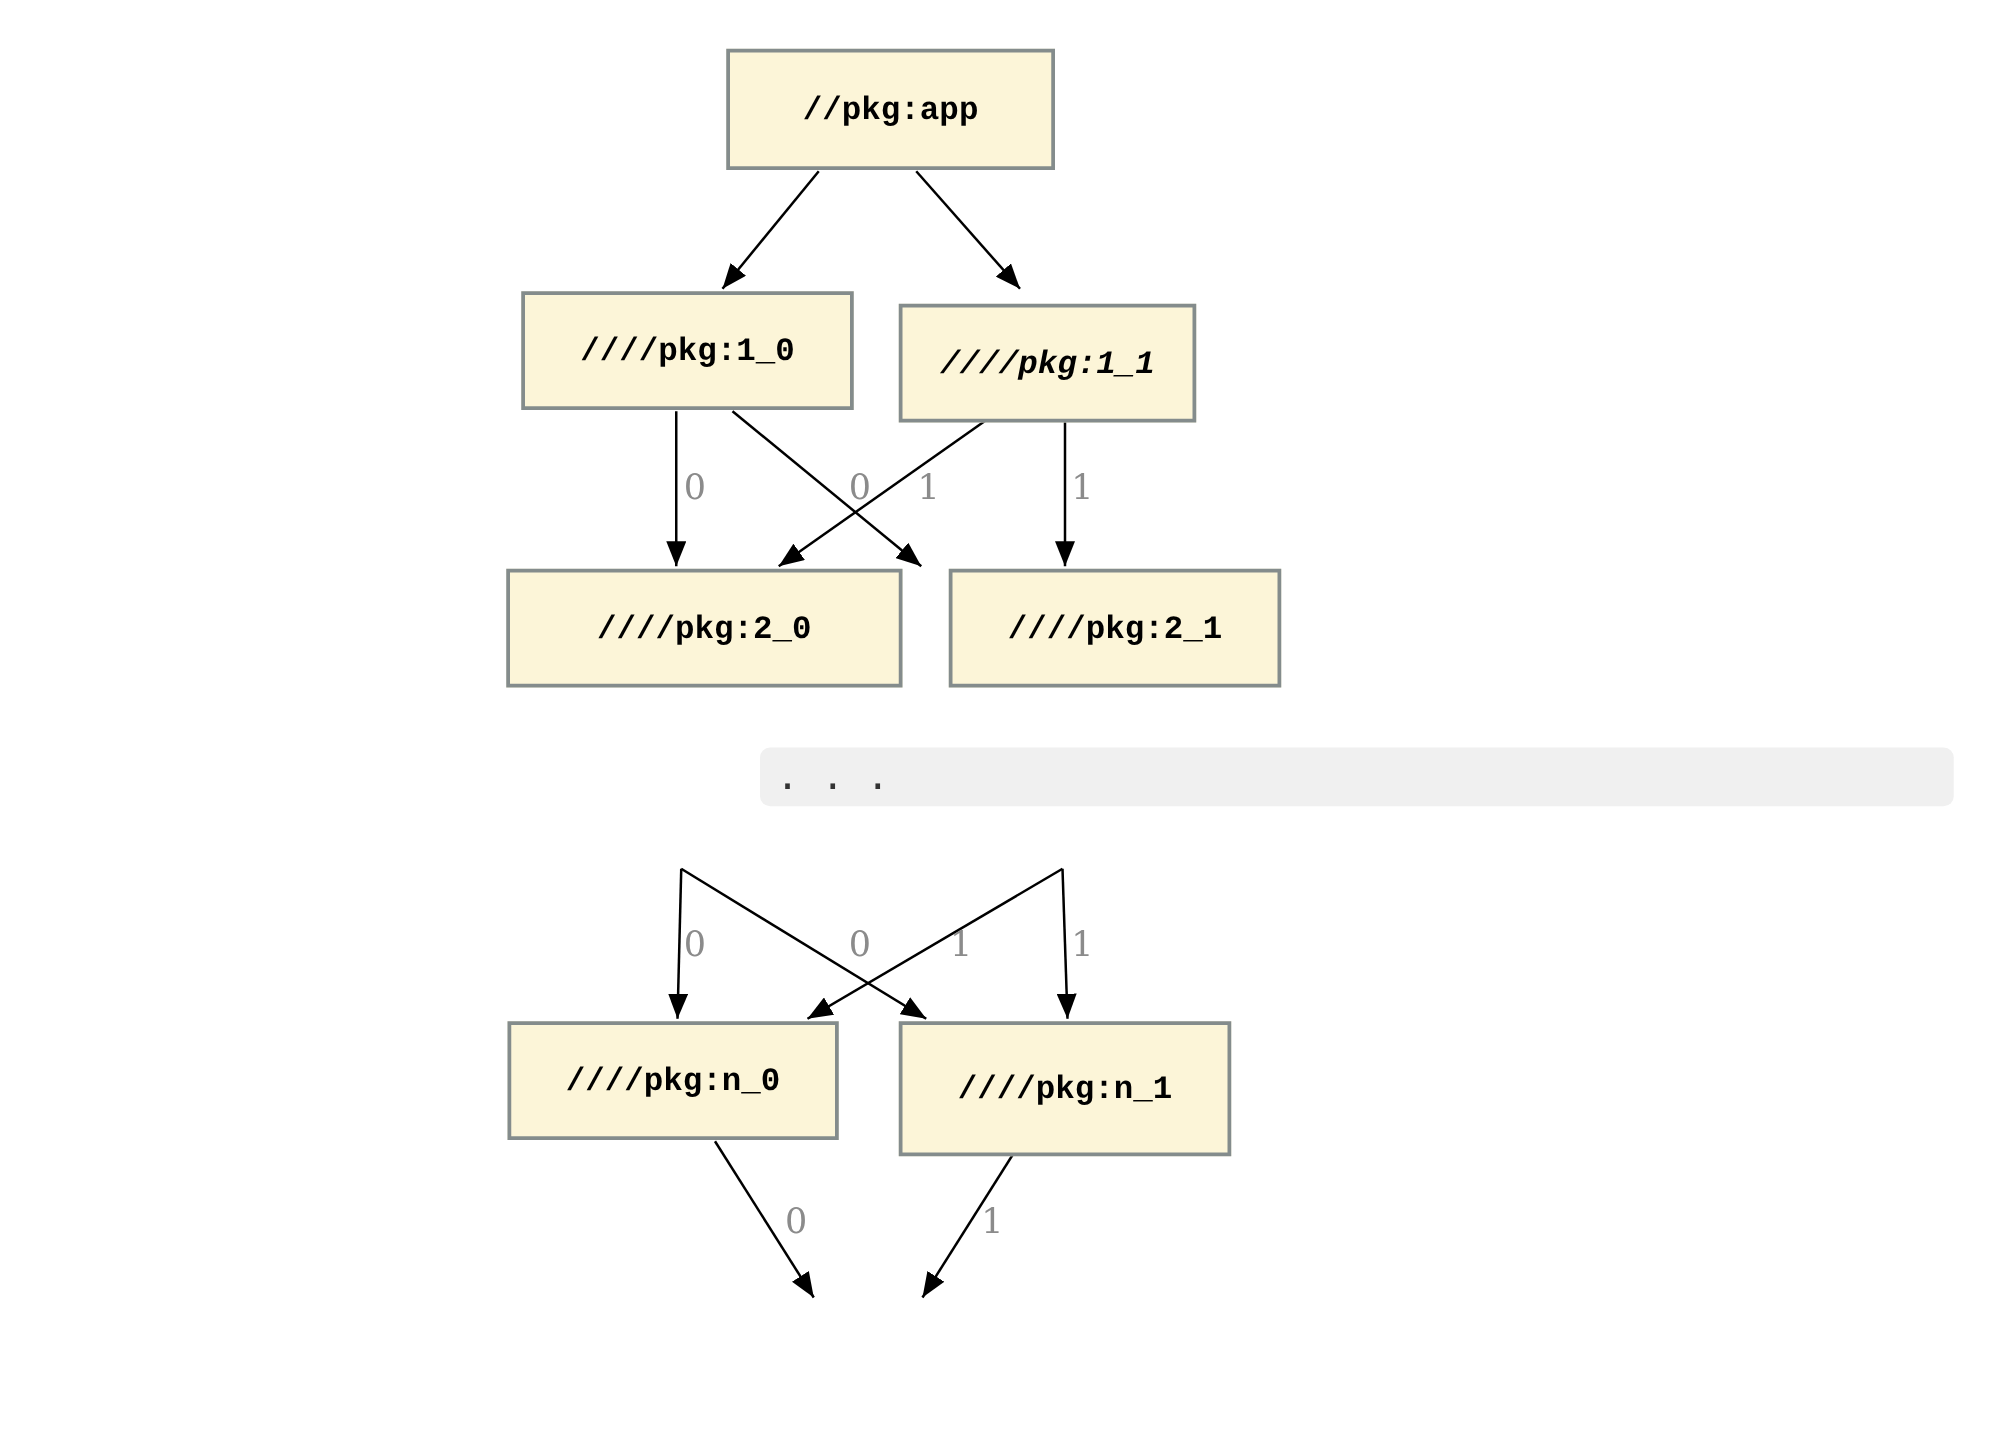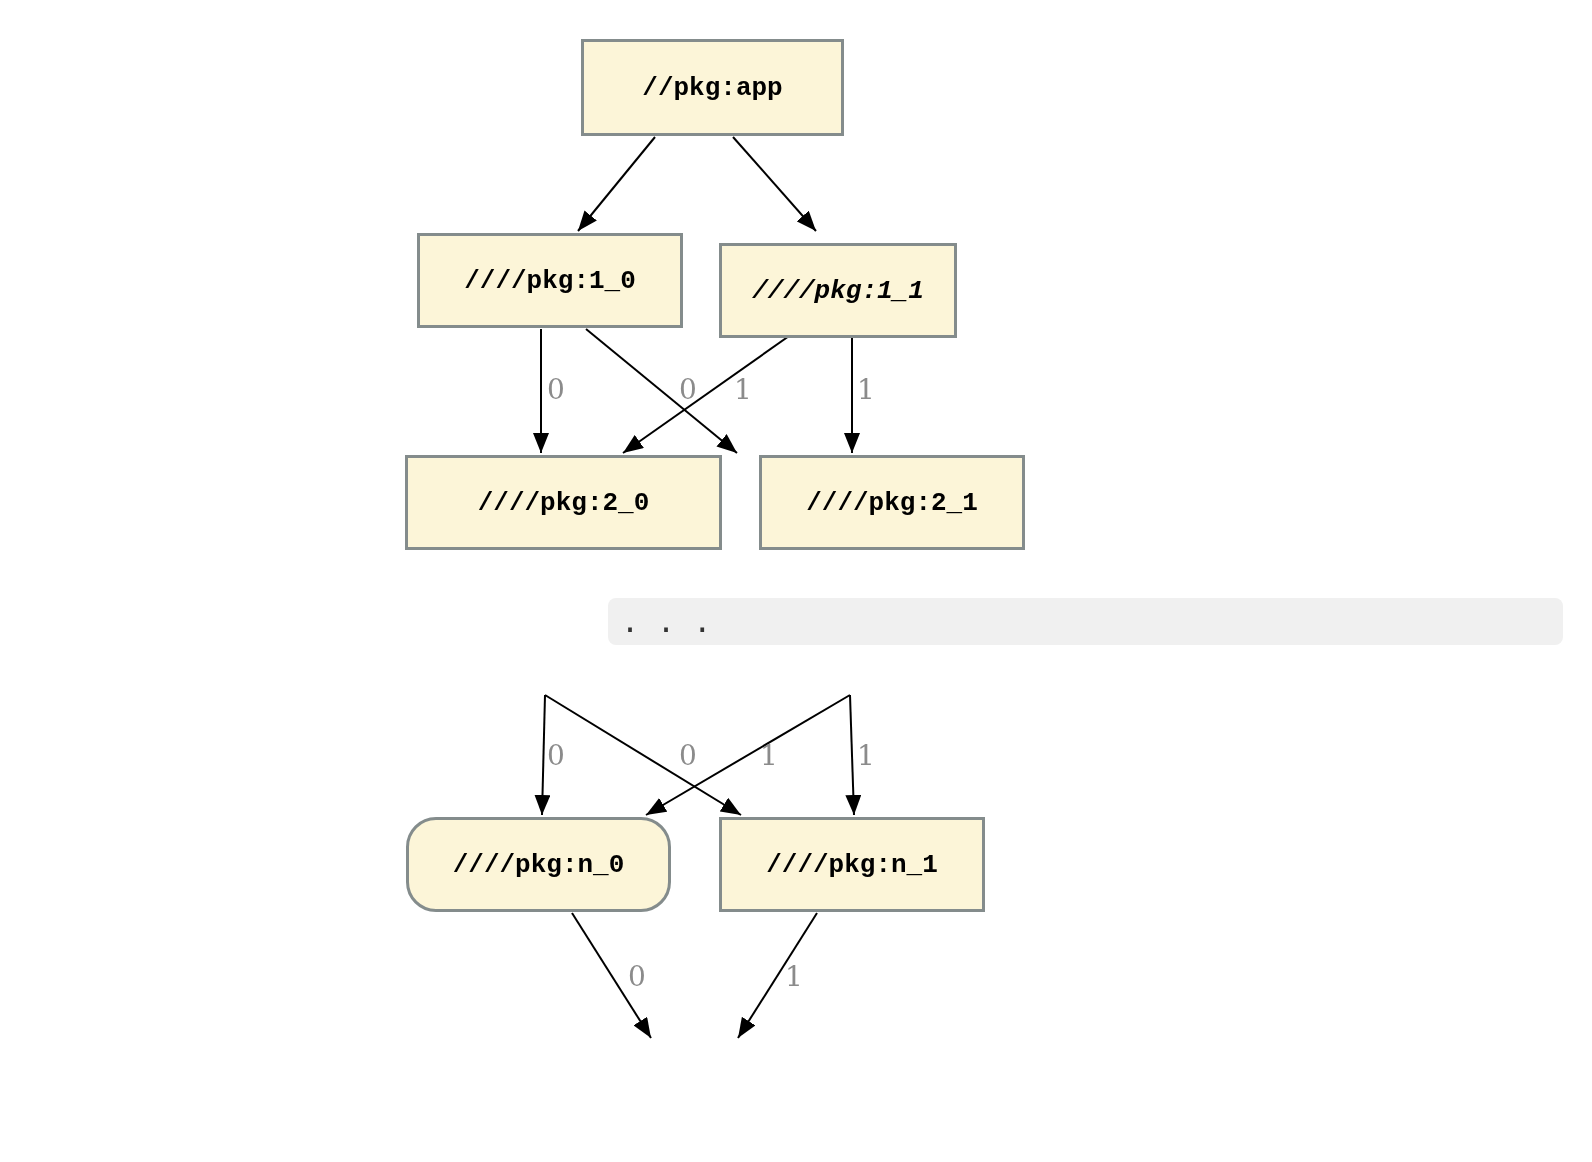--- a/index.html
+++ b/index.html
@@ -26,22 +26,22 @@
     font-size: 26px;
     color: #000000;
     letter-spacing: 0px;
     white-space: pre;
   }
   .n-app  { left: 581px; top:   39px; width: 263px; height: 97px; }
   .n-1_0  { left: 405px; top:  233px; width: 266px; height: 95px; margin-left: 12px; }
   .n-1_1  { left: 719px; top:  243px; width: 238px; height: 95px; font-style: italic; }
   .n-2_0  { left: 405px; top:  455px; width: 317px; height: 95px; }
   .n-2_1  { left: 719px; top:  455px; width: 266px; height: 95px; margin-left: 40px; }
-  .n-n_0  { left: 406px; top:  817px; width: 265px; height: 95px; border-radius: 30px; }
-  .n-n_1  { left: 719px; top:  817px; width: 266px; height: 95px; }
+  .n-n_0  { left: 406px; top:  817px; width: 265px; height: 95px; }
+  .n-n_1  { left: 719px; top:  817px; width: 266px; height: 108px; }
   .n-dep  { left: 582px; top: 1040px; width: 225px; height: 93px; }
 
   
   .ellipsis-bar {
     position: absolute;
     left: 608px;
     top: 598px;
     width: 955px;
     height: 47px;
     box-sizing: border-box;

